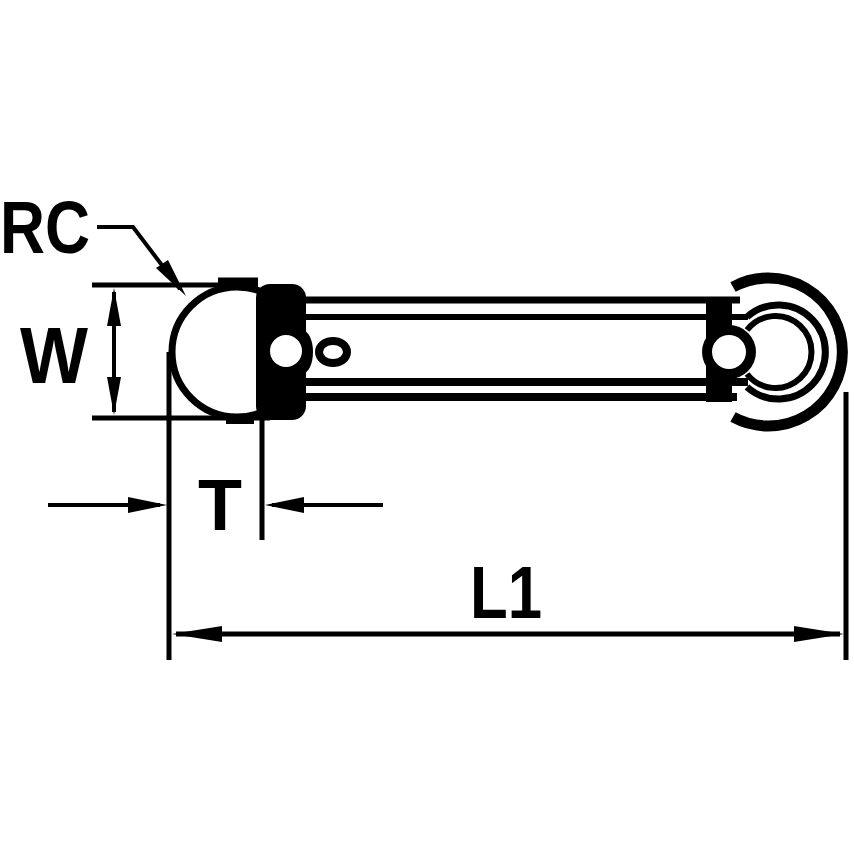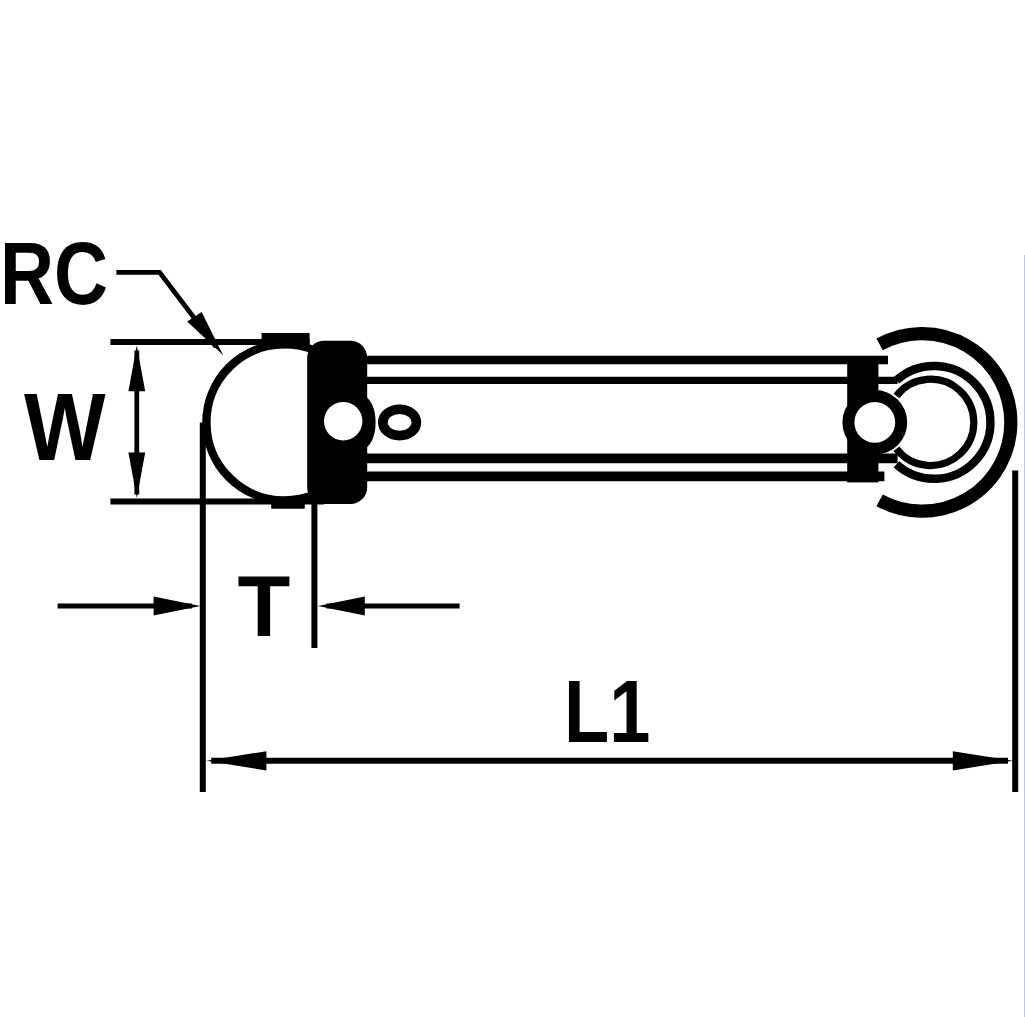--- a/index.html
+++ b/index.html
@@ -3,22 +3,22 @@
 <meta charset="utf-8">
 <style>
   html, body {
     margin: 0;
     padding: 0;
     background: #ffffff;
   }
   .canvas {
     position: relative;
     width: 854px;
-    height: 854px;
-    background: #1d4ed8;
+    height: 754px;
+    background: #7dd3fc;
     overflow: hidden;
   }
   svg {
     display: block;
   }
   .dim-label {
     font-family: "Liberation Sans", "DejaVu Sans", sans-serif;
     font-weight: bold;
     fill: #000000;
   }

